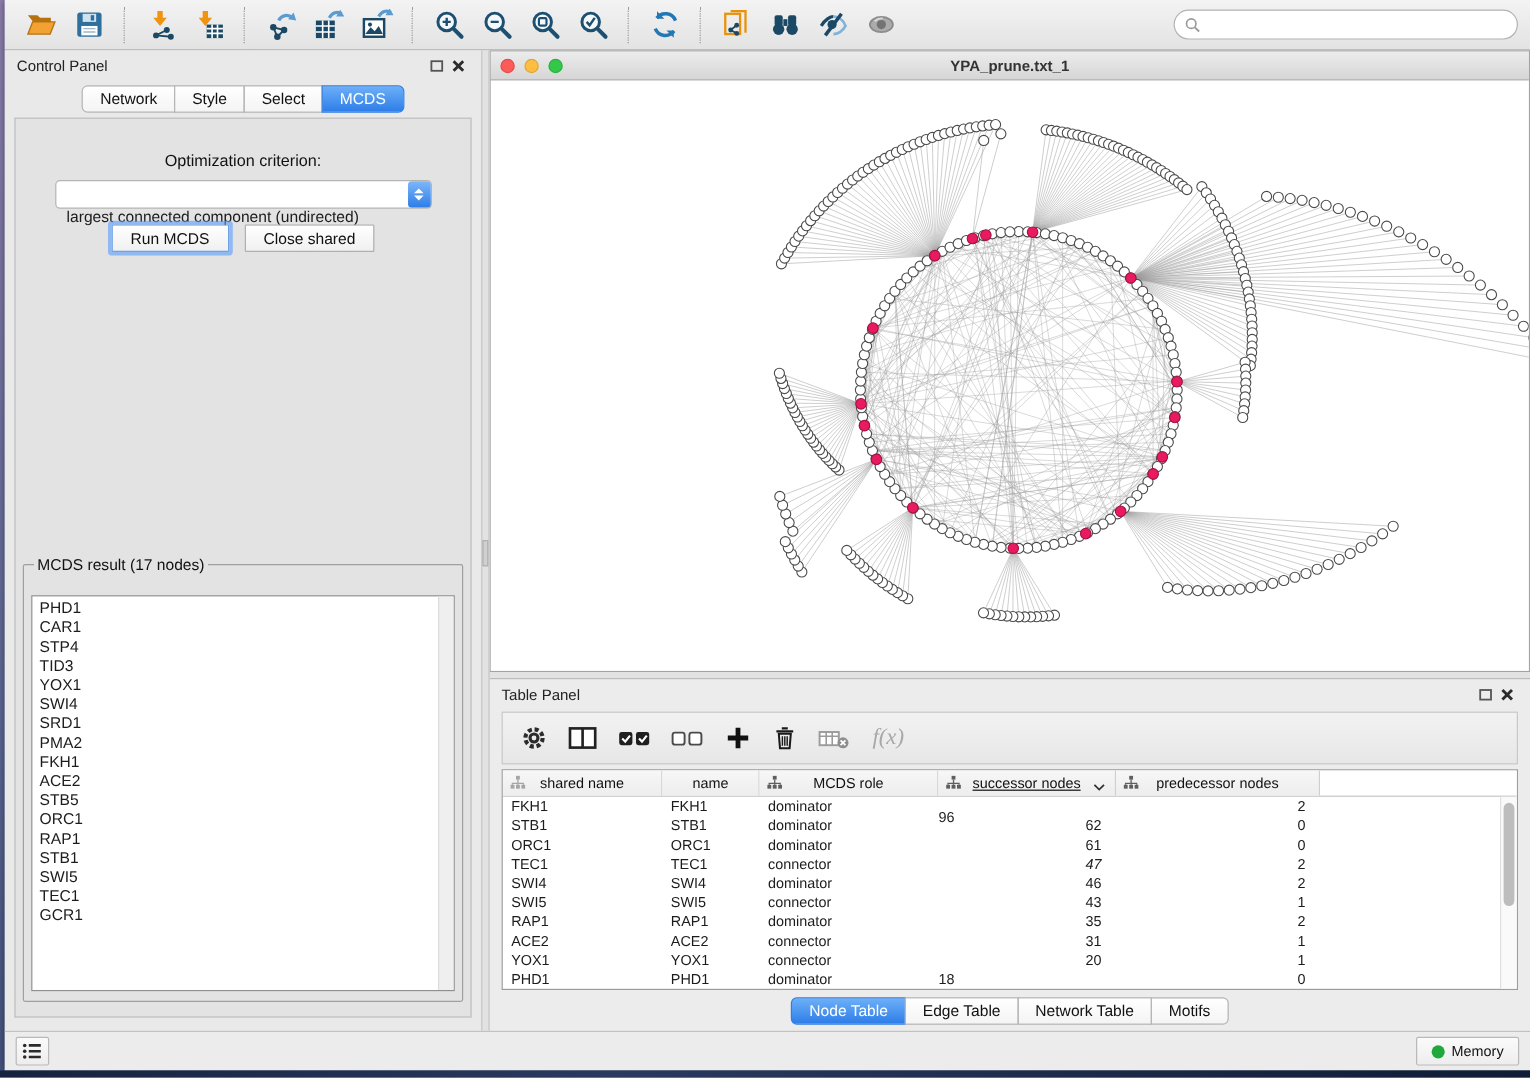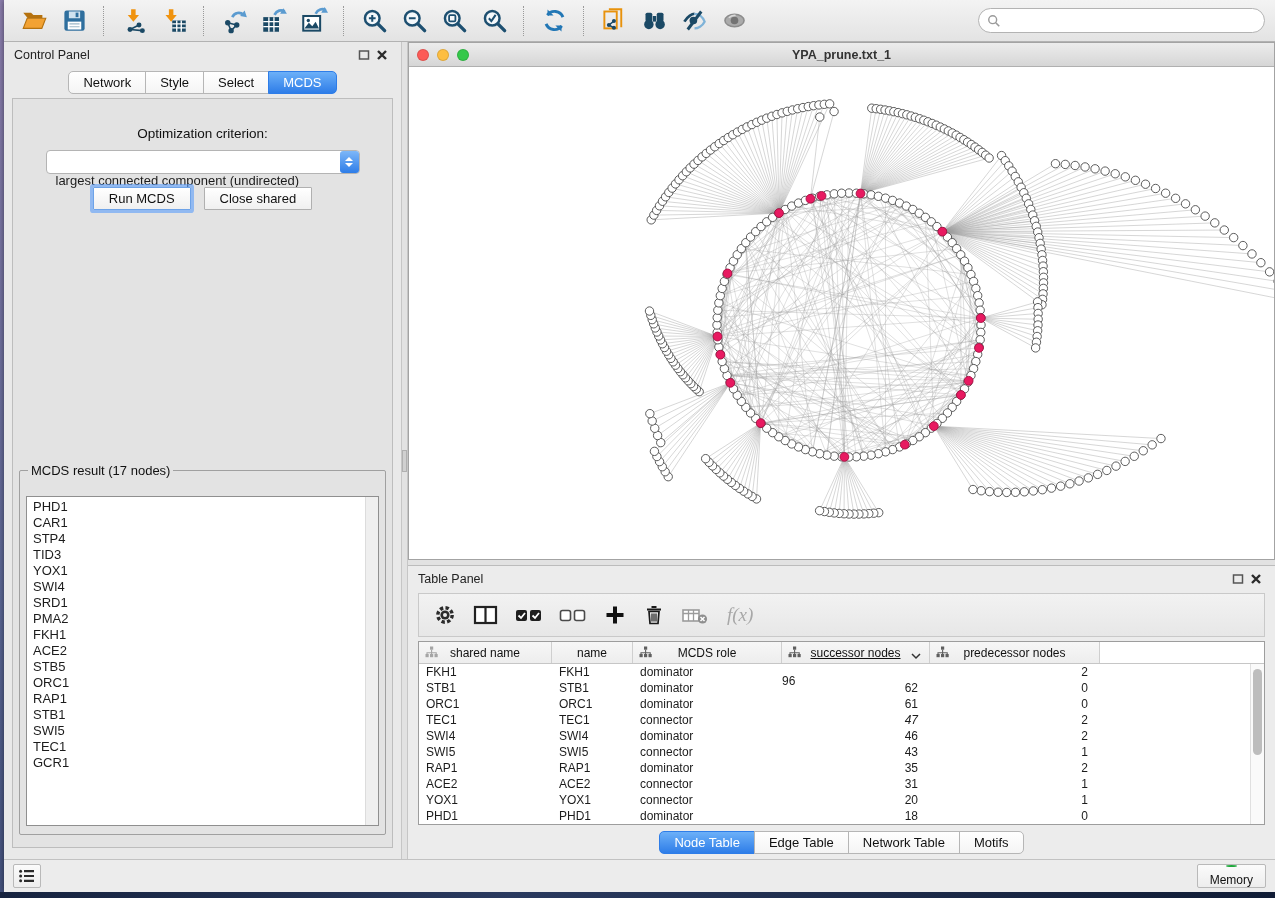--- a/index.html
+++ b/index.html
@@ -86,21 +86,21 @@
   .tcell{font-size:12px;box-sizing:border-box;white-space:nowrap;overflow:hidden;}
   .tb-vscroll{position:absolute;right:0;top:22px;bottom:0;width:13px;background:#fafafa;border-left:1px solid #e0e0e0;cursor:pointer;}
   .tb-vscroll .thumb{position:absolute;left:2px;right:2px;top:5px;height:86px;background:#bdbdbd;border-radius:5px;}
   .tp-tabs{height:34px;flex:0 0 auto;display:flex;justify-content:center;align-items:center;}
   
   .statusbar{position:absolute;left:0;right:0;bottom:0;height:33px;background:#ececec;border-top:1px solid #c2c2c2;
              display:flex;align-items:center;padding:0 9px;box-sizing:border-box;}
   .list-btn{width:28px;height:24px;background:linear-gradient(#fbfbfb,#ededed);border:1px solid #b9b9b9;border-radius:2px;
             display:flex;align-items:center;justify-content:center;padding:0;cursor:pointer;}
   .mem-btn{margin-left:auto;height:24px;background:linear-gradient(#fbfbfb,#ededed);border:1px solid #b9b9b9;border-radius:2px;
-           display:flex;align-items:center;gap:6px;padding:0 12px;font:12px "Liberation Sans",sans-serif;cursor:pointer;color:#111;flex-direction:column;}
+           display:flex;align-items:center;gap:6px;padding:0 12px;font:12px "Liberation Sans",sans-serif;cursor:pointer;color:#111;}
   .mem-dot{width:11px;height:11px;border-radius:50%;background:#1fa83c;}
   .desktop-strip{position:absolute;left:0;right:0;bottom:0;height:6px;background:linear-gradient(90deg,#16233f,#2a3a5f 40%,#101c35);}
 </style>
 </head>
 <body>
 
 <div class="window">
 
   <div class="toolbar">
     <button class="tb-btn">
@@ -1290,21 +1290,21 @@
                 <div class="tcell" style="width: 133px; text-align: left; padding: 0px 0px 0px 7px;">YOX1</div>
                 <div class="tcell" style="width: 81px; text-align: left; padding: 0px 0px 0px 7px;">YOX1</div>
                 <div class="tcell" style="width: 149px; text-align: left; padding: 0px 0px 0px 7px;">connector</div>
                 <div class="tcell" style="width: 148px; text-align: right; padding: 0px 12px 0px 0px;">20</div>
                 <div class="tcell" style="width: 170px; text-align: right; padding: 0px 12px 0px 0px;">1</div>
               </div>
               <div class="trow">
                 <div class="tcell" style="width: 133px; text-align: left; padding: 0px 0px 0px 7px;">PHD1</div>
                 <div class="tcell" style="width: 81px; text-align: left; padding: 0px 0px 0px 7px;">PHD1</div>
                 <div class="tcell" style="width: 149px; text-align: left; padding: 0px 0px 0px 7px;">dominator</div>
-                <div class="tcell" style="width: 148px; text-align: right; padding: 0px 12px 0px 0px;">18</div>
+                <div class="tcell" style="width: 148px; padding: 0px 12px 0px 0px;">18</div>
                 <div class="tcell" style="width: 170px; text-align: right; padding: 0px 12px 0px 0px;">0</div>
               </div>
             </div>
           <div class="tb-vscroll">
               <span class="thumb"></span>
             </div>
         </div>
         <div class="tp-tabs" id="tableTabs">
             <div class="mac-tab active">Node Table</div>
             <div class="mac-tab">Edge Table</div>

